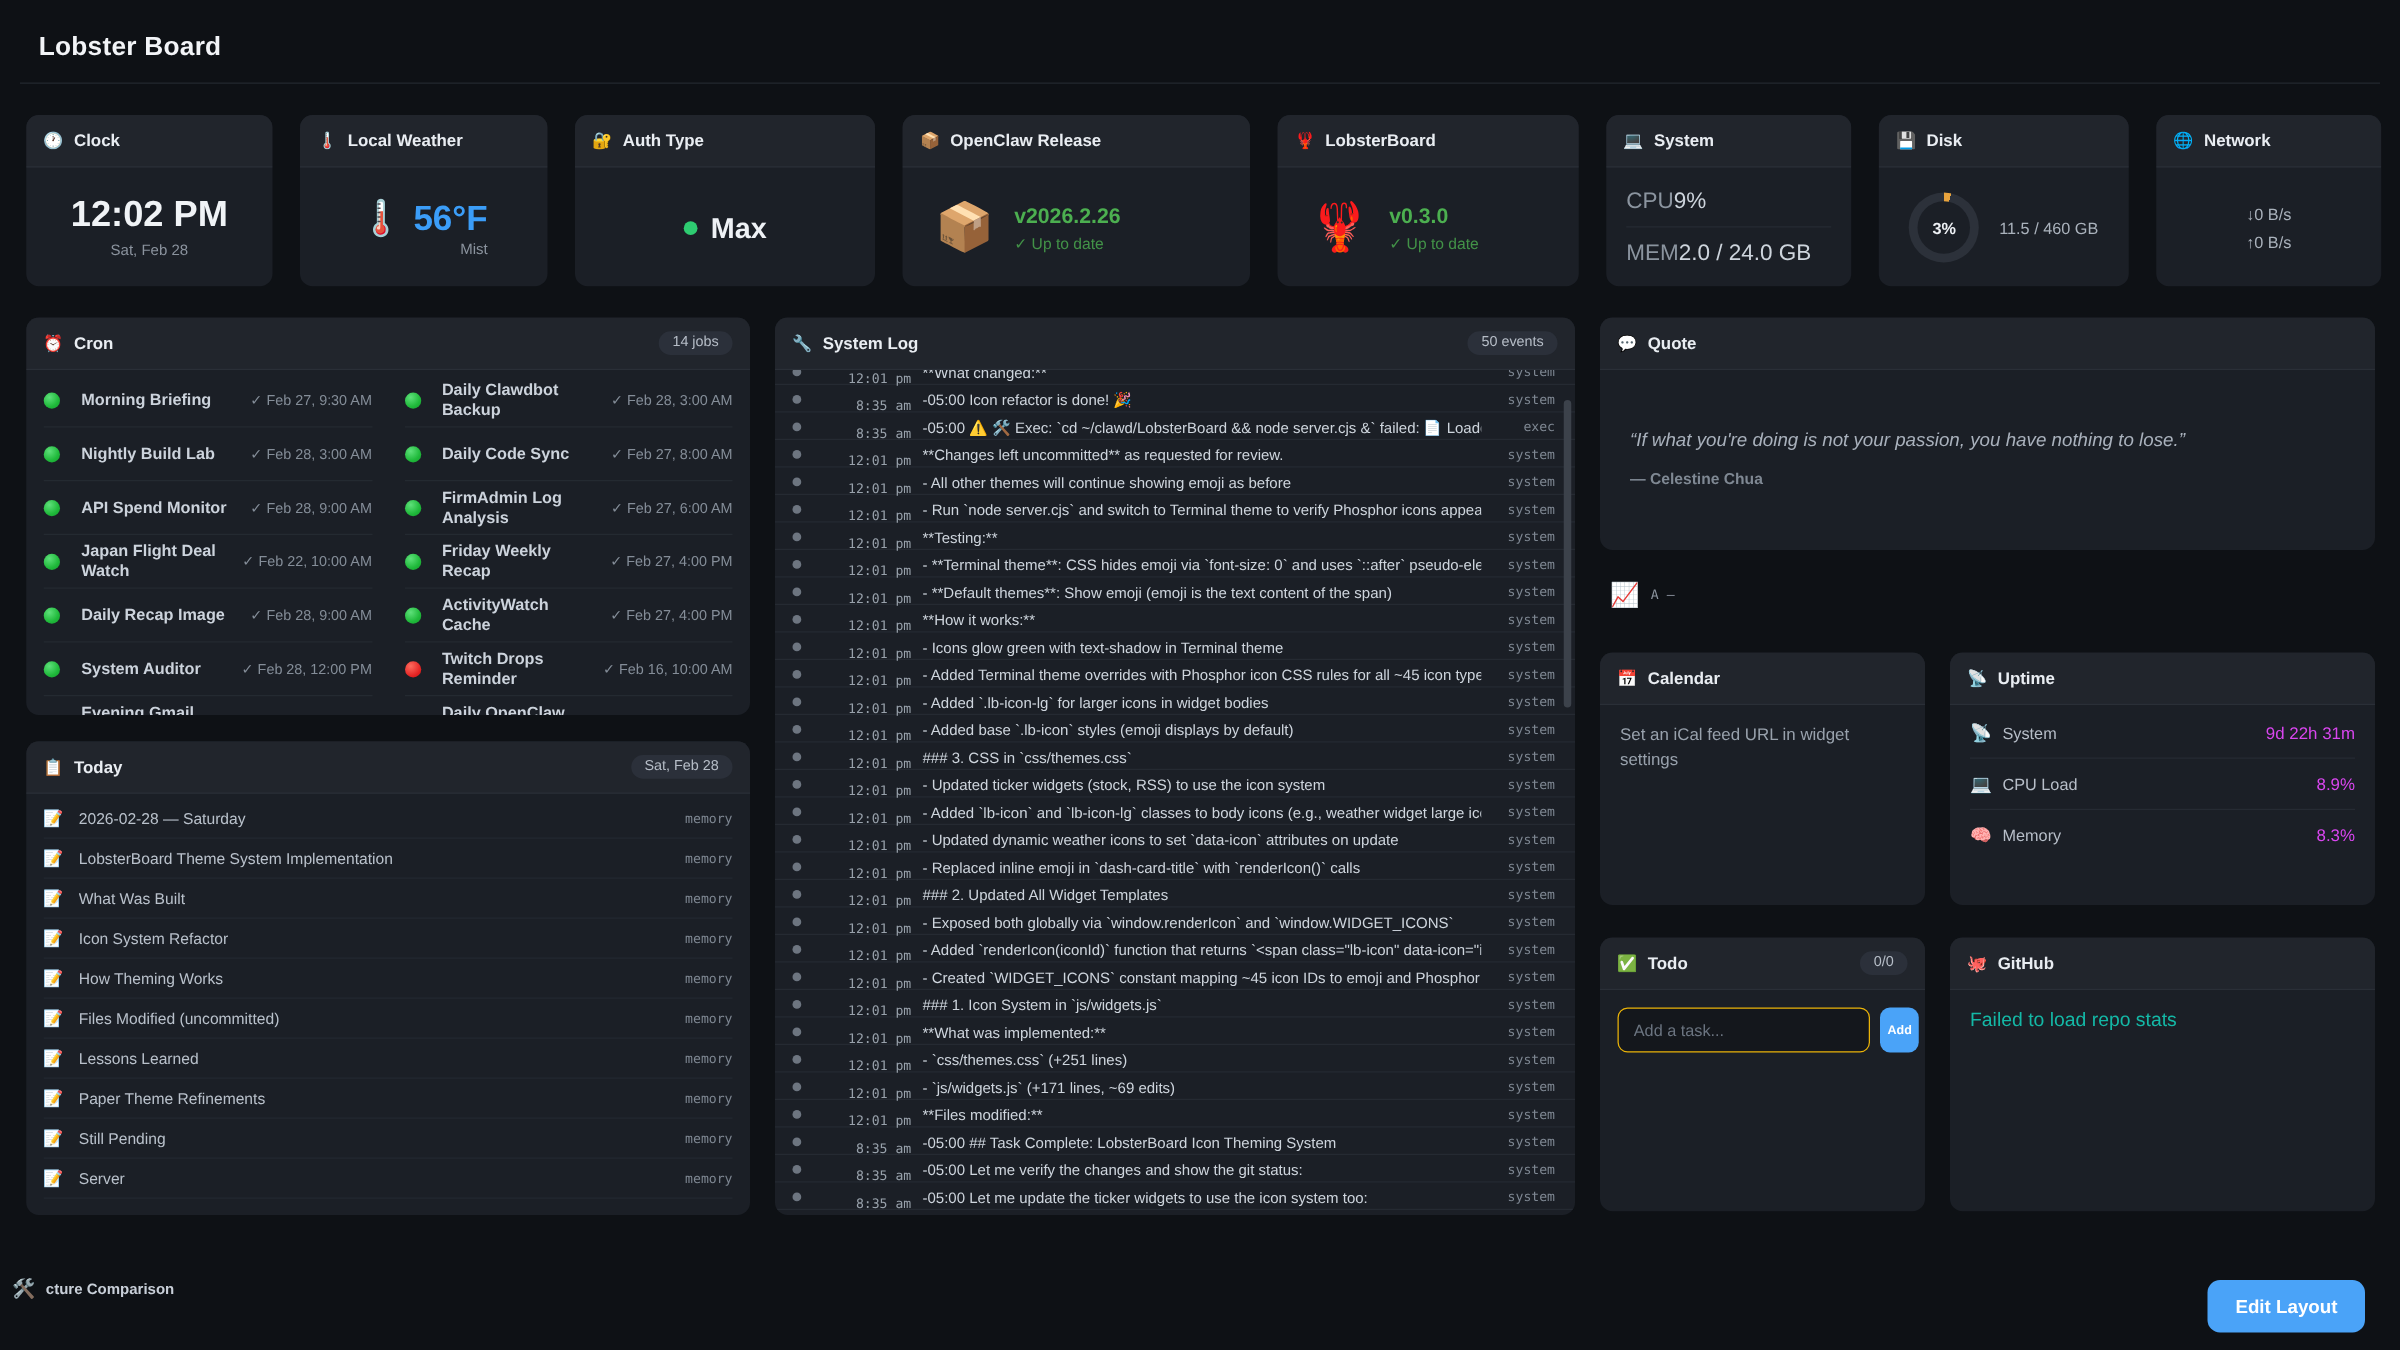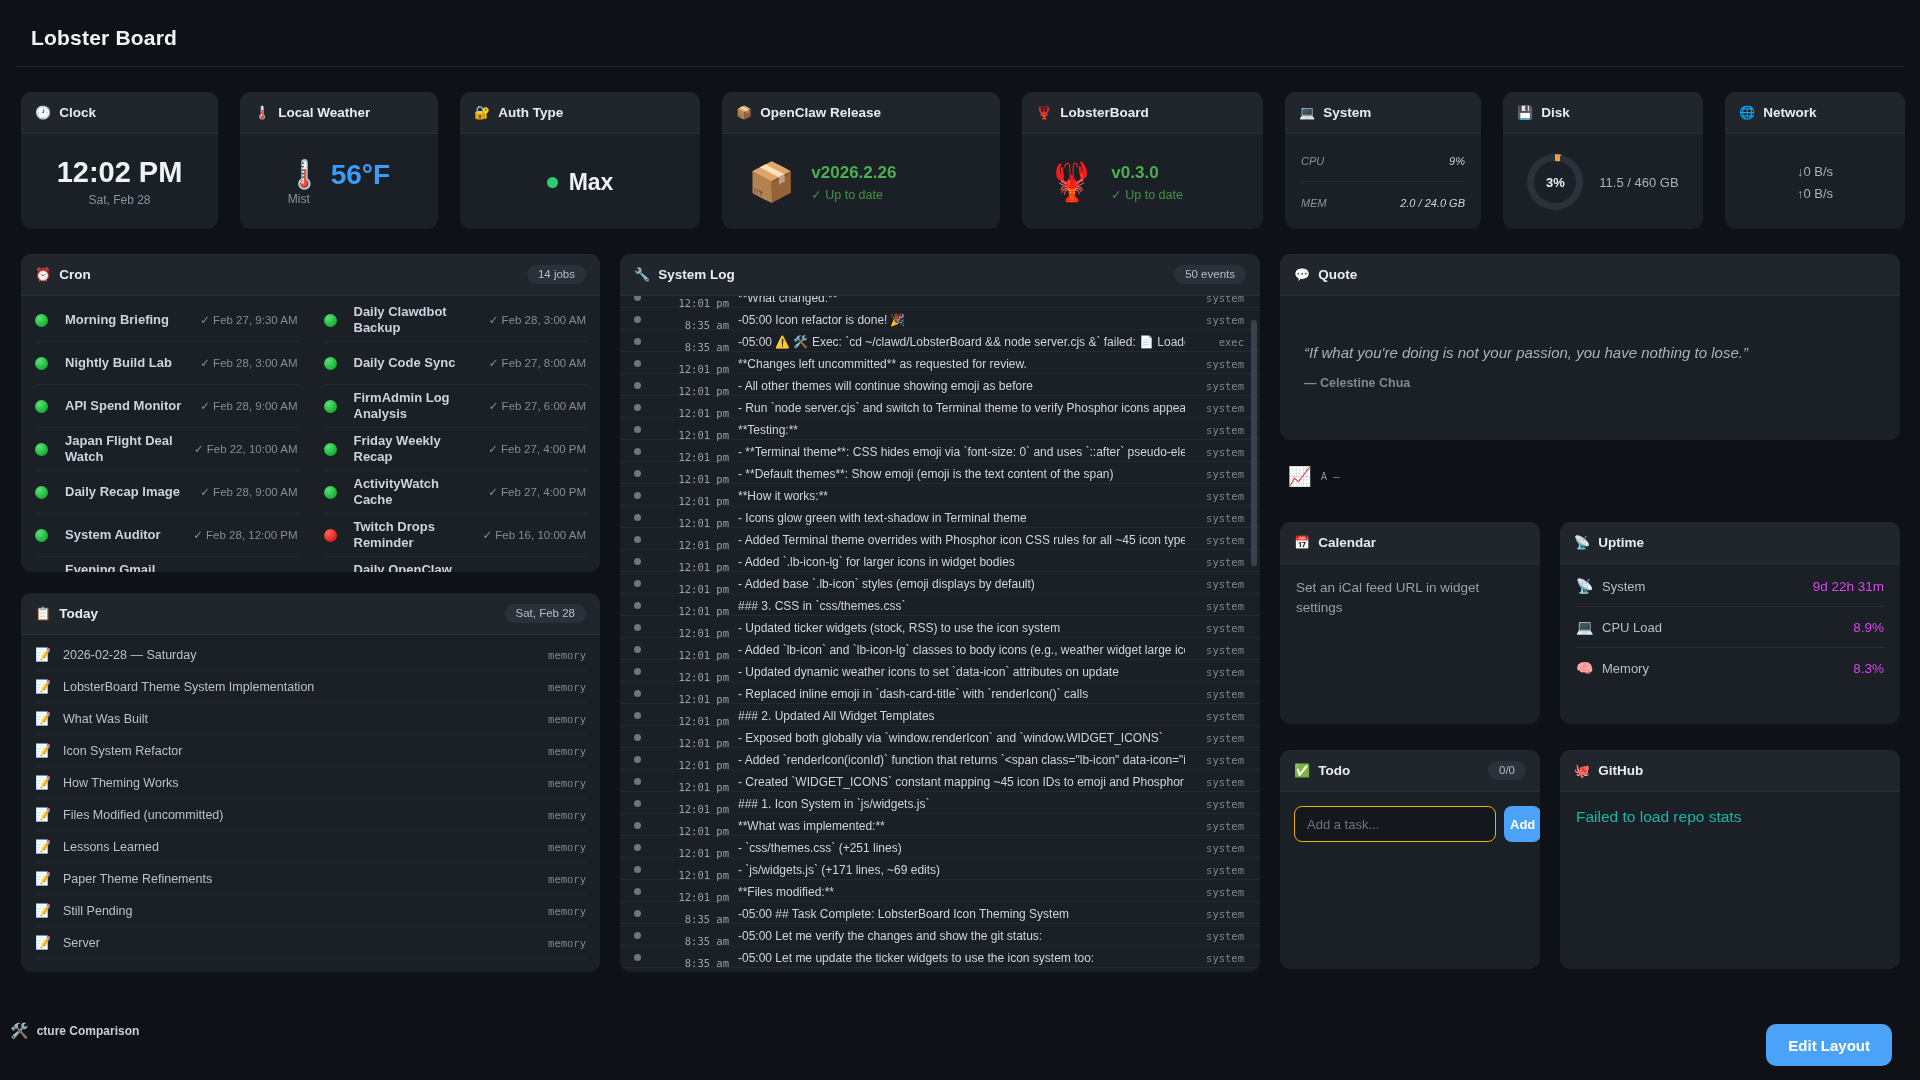--- a/index.html
+++ b/index.html
@@ -19,31 +19,31 @@
   
   .top-row{display:grid;grid-template-columns:197px 198px 240px 278px 241px 196px 200px 180px;
     gap:22px;margin:25px 0 0 21px;}
   .top-row .card{height:137px;}
   .stat-body{height:96px;display:flex;align-items:center;justify-content:center;}
   .clock-time{font-size:29px;font-weight:bold;color:#f0f3f6;text-align:center;line-height:1.1;}
   .clock-date{font-size:12px;color:#8b939e;text-align:center;margin-top:5px;}
   .weather-main{display:flex;align-items:center;gap:8px;justify-content:center;}
   .weather-emoji{font-size:28px;}
   .weather-temp{font-size:28px;font-weight:bold;color:#3b9df8;}
-  .weather-cond{font-size:12px;color:#8b939e;text-align:left;margin-top:1px;}
+  .weather-cond{font-size:12px;color:#8b939e;text-align:right;margin-top:1px;}
   .auth-row{display:flex;align-items:center;gap:11px;}
   .dot-green{width:11px;height:11px;border-radius:50%;background:#2ecc71;display:inline-block;}
   .auth-value{font-size:23px;font-weight:bold;color:#eef1f5;}
   .release-body{height:96px;display:flex;align-items:center;gap:16px;padding-left:26px;}
   .release-emoji{font-size:38px;line-height:1;}
   .release-version{font-size:17px;font-weight:600;color:#4caf50;}
   .release-status{font-size:12.5px;color:#4caf50;opacity:.8;margin-top:4px;}
   .sys-rows{padding:6px 16px 0 16px;}
-  .sys-row{display:flex;justify-content:space-between;align-items:center;height:41px;
-    border-bottom:1px solid #262b33;font-size:11px;font-style:italic;}
+  .sys-row{display:flex;align-items:center;height:41px;
+    border-bottom:1px solid #262b33;font-size:18px;}
   .sys-row:last-child{border-bottom:none;}
   .sys-label{color:#8b949f;}
   .sys-value{color:#cdd4dc;}
   .disk-body{height:96px;display:flex;align-items:center;justify-content:center;gap:16px;}
   .gauge{width:56px;height:56px;border-radius:50%;background:conic-gradient(#e8a33d 0 12deg,#2c313a 12deg 360deg);
     position:relative;display:flex;align-items:center;justify-content:center;}
   .gauge::before{content:"";position:absolute;inset:7px;background:#1b1f26;border-radius:50%;}
   .gauge-label{position:relative;font-size:13px;font-weight:bold;color:#eef1f5;}
   .disk-usage{font-size:13px;color:#aab2bc;}
   .net-body{height:96px;display:flex;flex-direction:column;align-items:center;justify-content:center;gap:7px;}
@@ -99,21 +99,21 @@
     border-bottom:1px solid #262b33;}
   .uptime-row:last-child{border-bottom:none;}
   .uptime-emoji{font-size:14px;}
   .uptime-label{font-size:13px;color:#b7bec8;}
   .uptime-value{font-size:13.5px;font-weight:400;color:#d946ef;}
   .todo-body{padding:14px;display:flex;gap:8px;}
   .todo-input{flex:1;height:34px;background:#14171c;border:1px solid #eab308;border-radius:8px;
     color:#4d7c0f;font-size:13px;padding:0 12px;outline:none;font-family:"Liberation Sans",sans-serif;}
   .todo-input::placeholder{color:#6b7480;}
   .todo-add{width:52px;height:36px;background:#4aa3f8;border:none;border-radius:8px;color:#fff;
-    font-size:13px;font-weight:bold;cursor:pointer;font-family:"Liberation Sans",sans-serif;text-align:right;}
+    font-size:10px;font-weight:bold;cursor:pointer;font-family:"Liberation Sans",sans-serif;text-align:right;}
   .github-body{padding:16px;font-size:15.5px;color:#14b8a6;}
   
   .stray-footer{position:absolute;left:10px;top:1022px;display:flex;align-items:center;gap:8px;}
   .stray-footer .f-emoji{font-size:15px;filter:grayscale(.6);}
   .stray-footer .f-text{font-size:12px;font-weight:600;color:#c8cfd8;}
   .edit-layout{position:absolute;right:28px;top:1024px;height:42px;padding:0 22px;background:#4aa3f8;
     border:none;border-radius:10px;color:#fff;font-size:15px;font-weight:bold;cursor:pointer;
     font-family:"Liberation Sans",sans-serif;}
 </style>
 </head>

